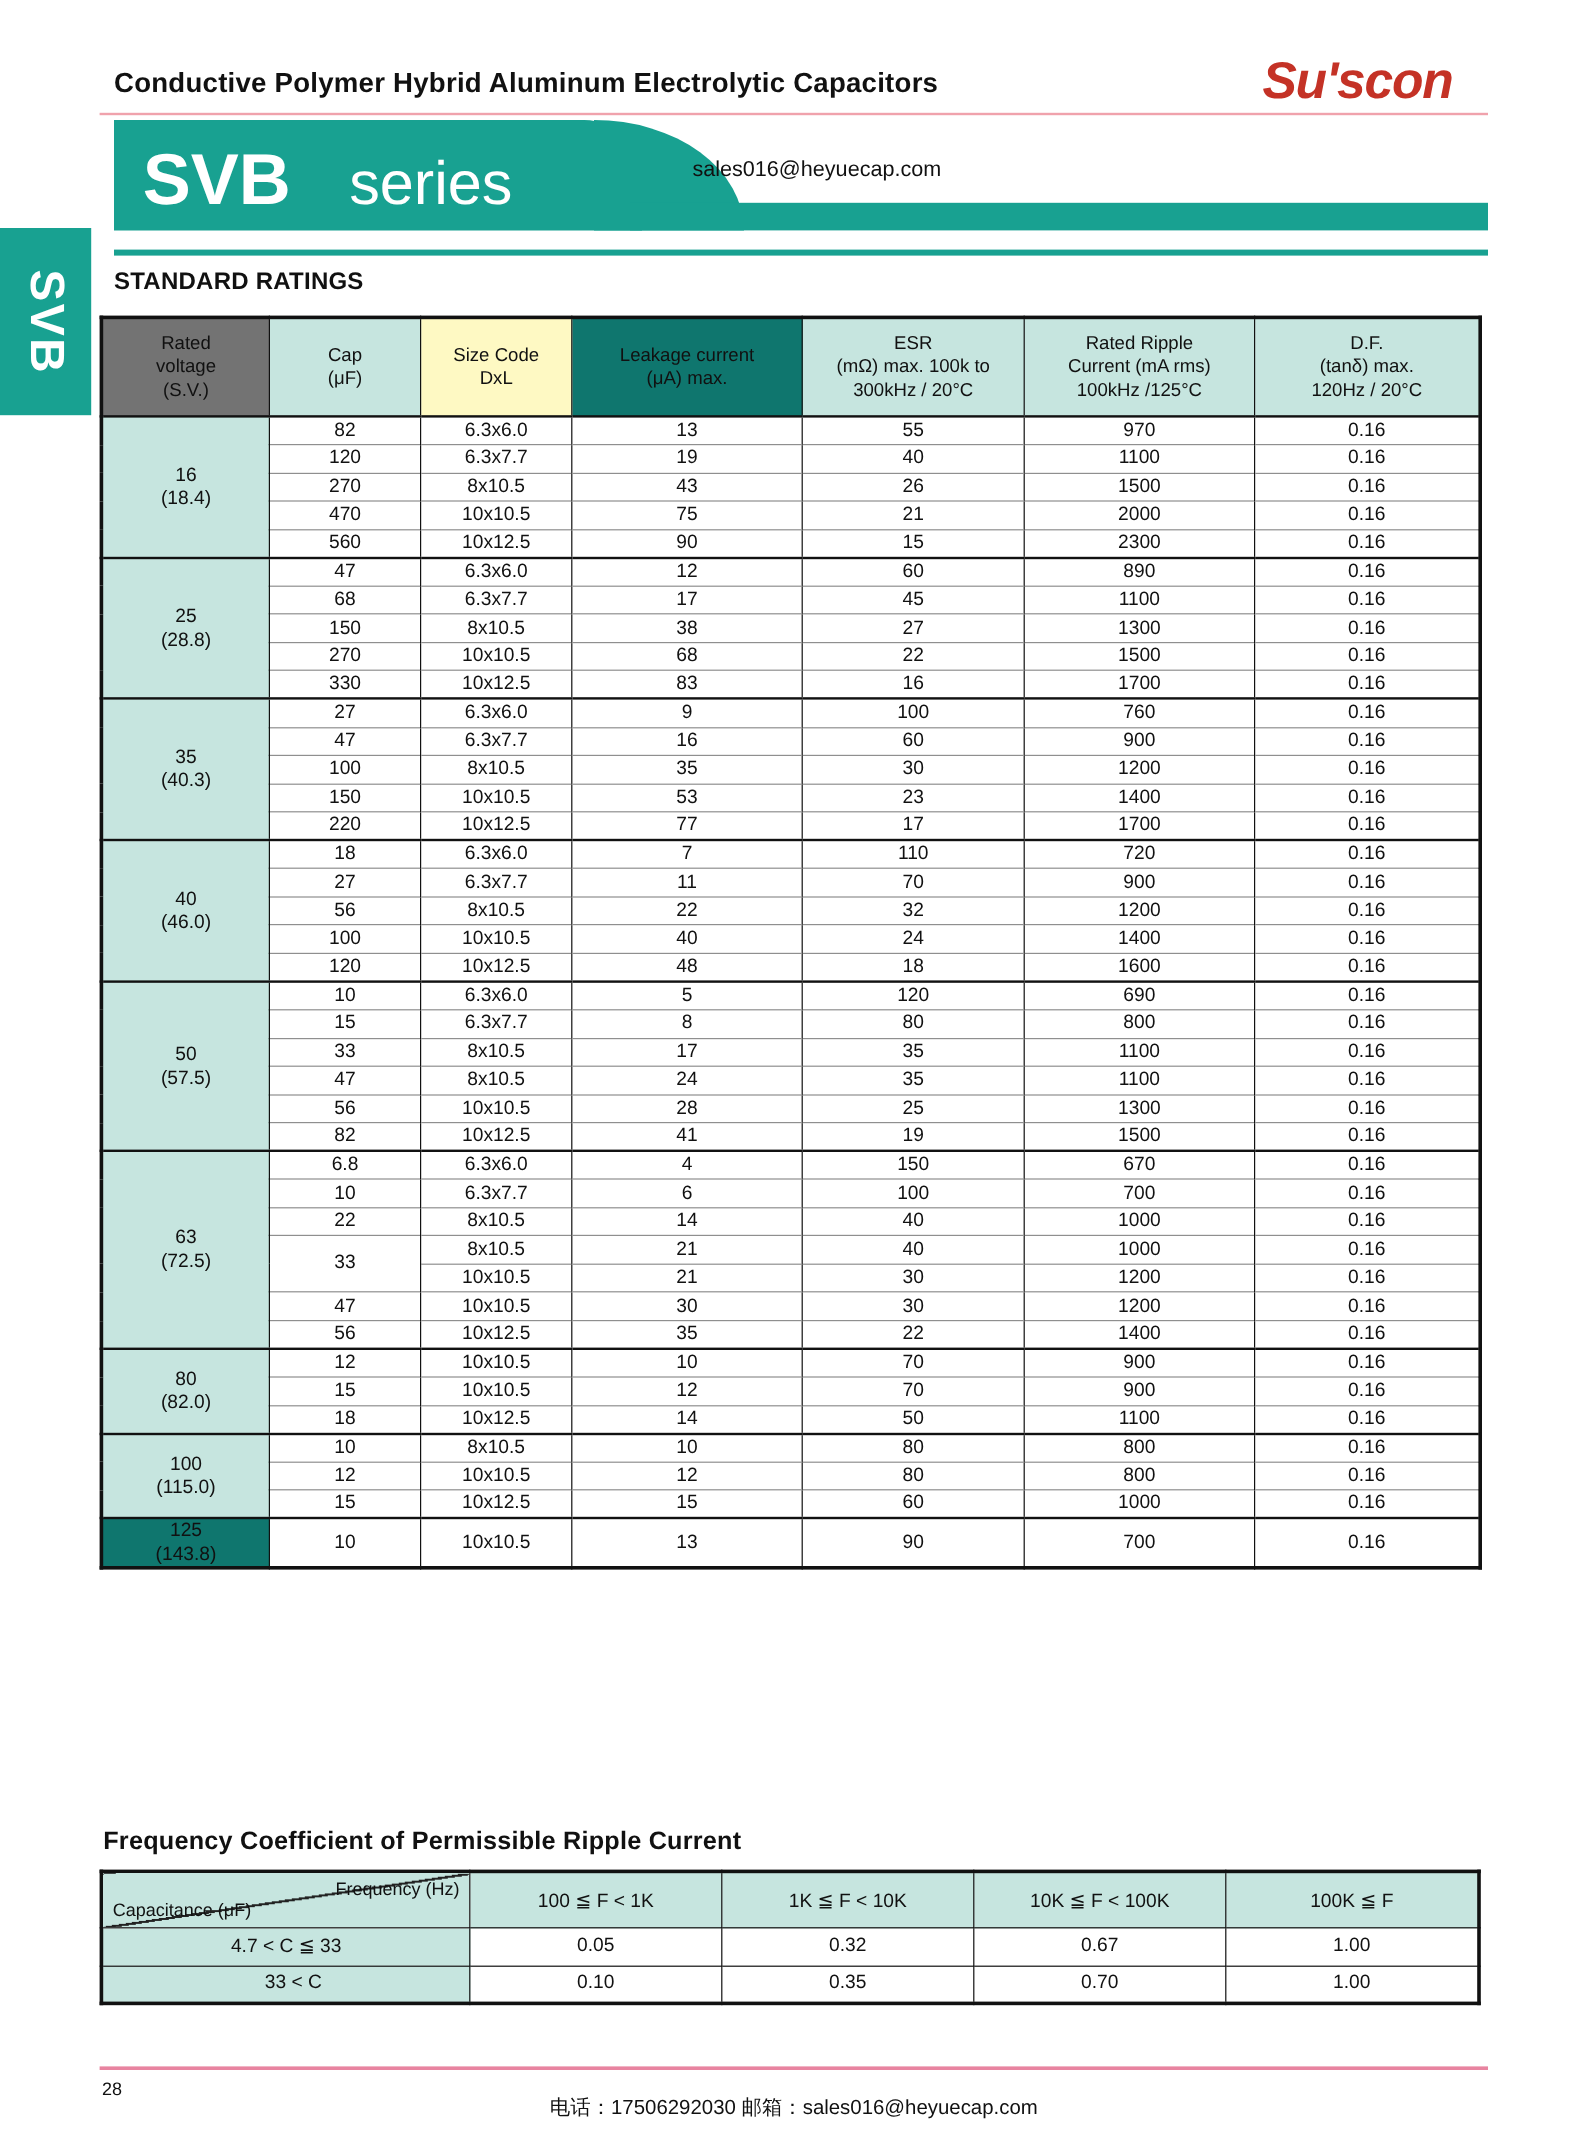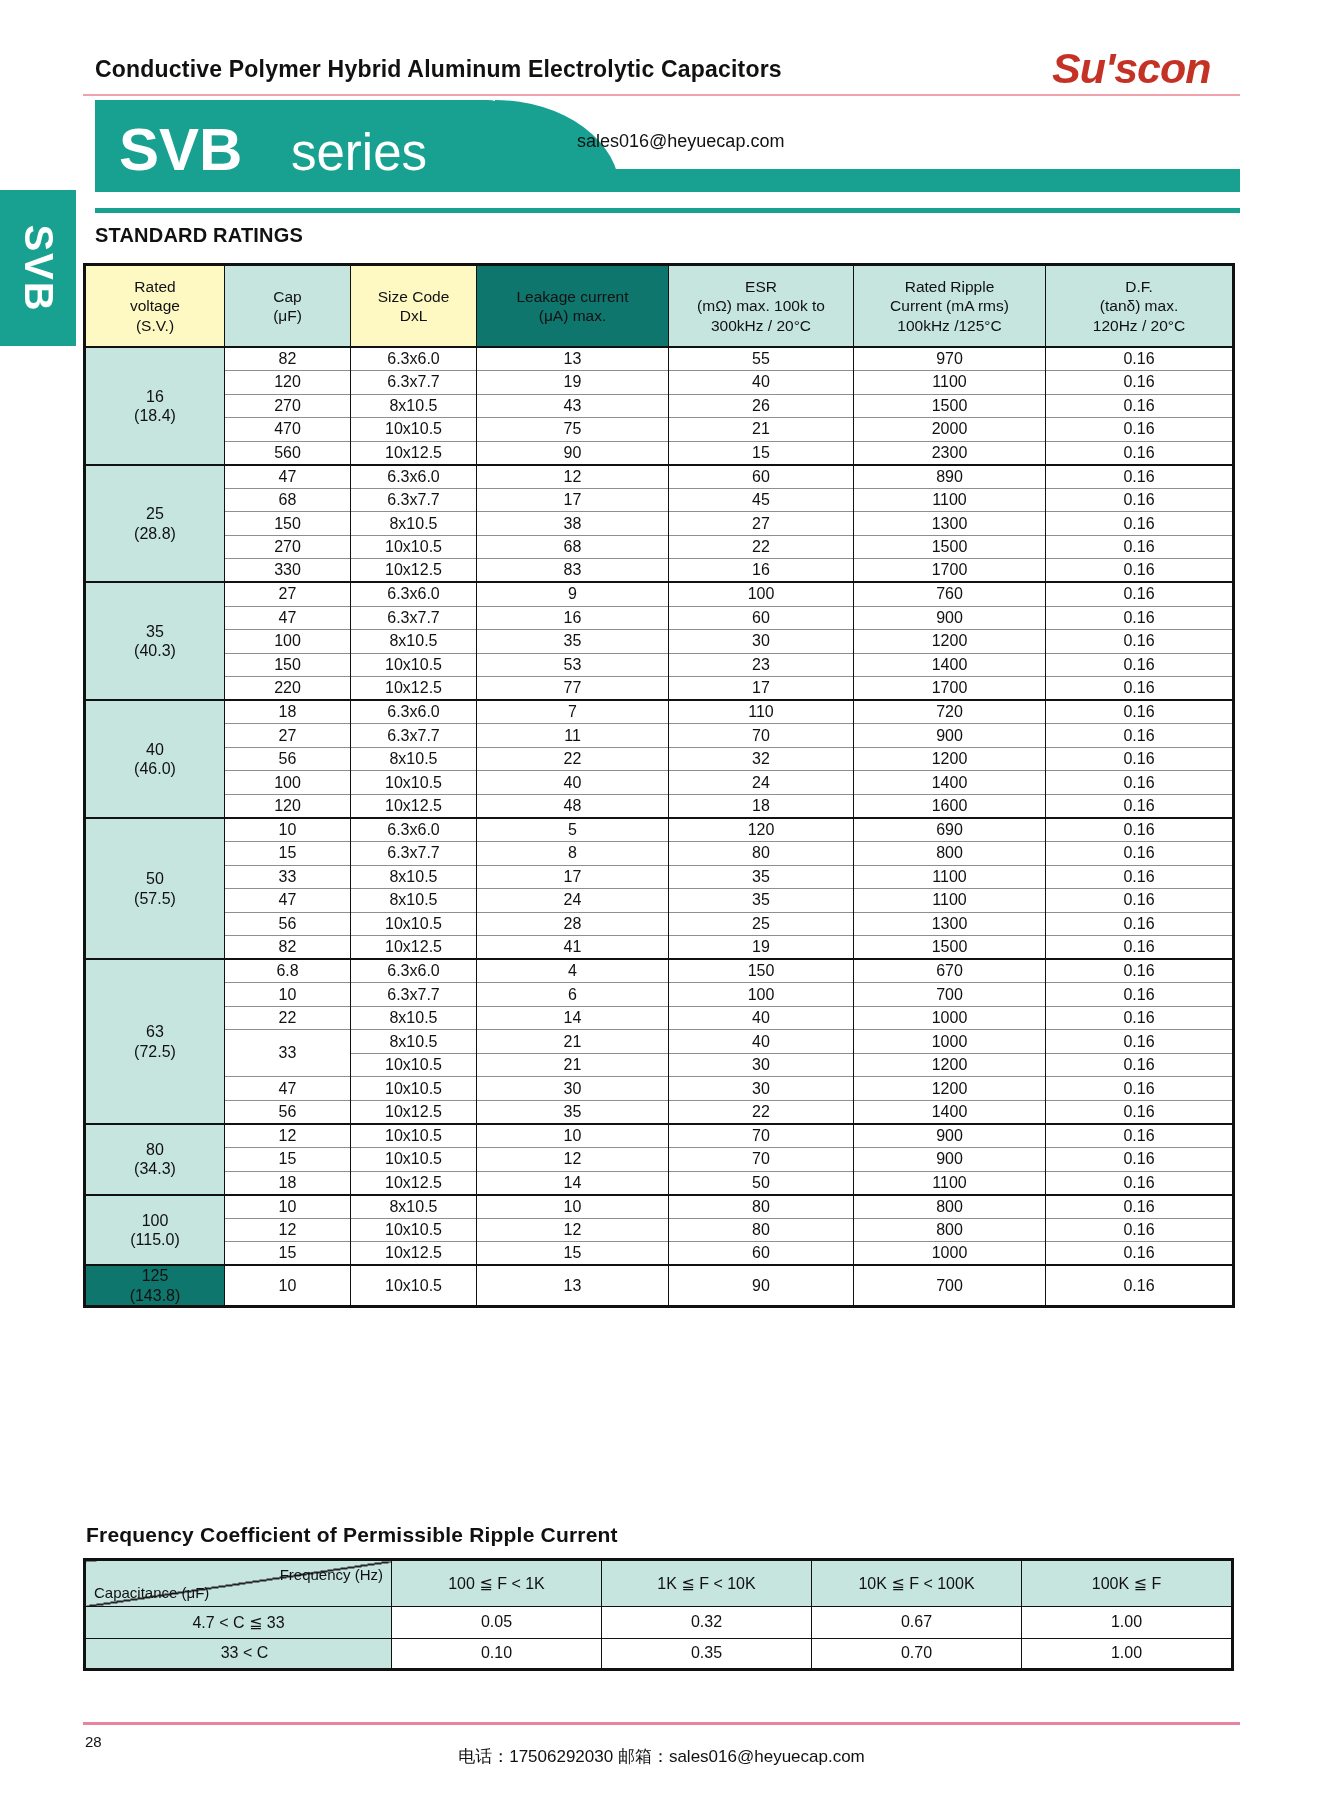--- a/index.html
+++ b/index.html
@@ -90,21 +90,21 @@
         <col style="width: 140px;">
         <col style="width: 126px;">
         <col style="width: 126px;">
         <col style="width: 192px;">
         <col style="width: 185px;">
         <col style="width: 192px;">
         <col style="width: 188px;">
       </colgroup>
       <thead>
         <tr>
-          <th style="background: #fef9c3;">
+          <th style="background: #737373;">
             <div>Rated</div>
             <div>voltage</div>
             <div>(S.V.)</div>
           </th>
           <th style="background: rgb(198, 229, 223);">
             <div>Cap</div>
             <div>(μF)</div>
           </th>
           <th style="background: #fef9c3;">
             <div>Size Code</div>
@@ -415,21 +415,21 @@
           <td>56</td>
           <td>10x12.5</td>
           <td>35</td>
           <td>22</td>
           <td>1400</td>
           <td>0.16</td>
         </tr>
         <tr class="group-start">
           <td class="vcell" rowspan="3" style="background: rgb(198, 229, 223);">
             <div>80</div>
-            <div>(34.3)</div>
+            <div>(82.0)</div>
           </td>
           <td>12</td>
           <td>10x10.5</td>
           <td>10</td>
           <td>70</td>
           <td>900</td>
           <td>0.16</td>
         </tr>
         <tr class="sub">
           <td>15</td>

